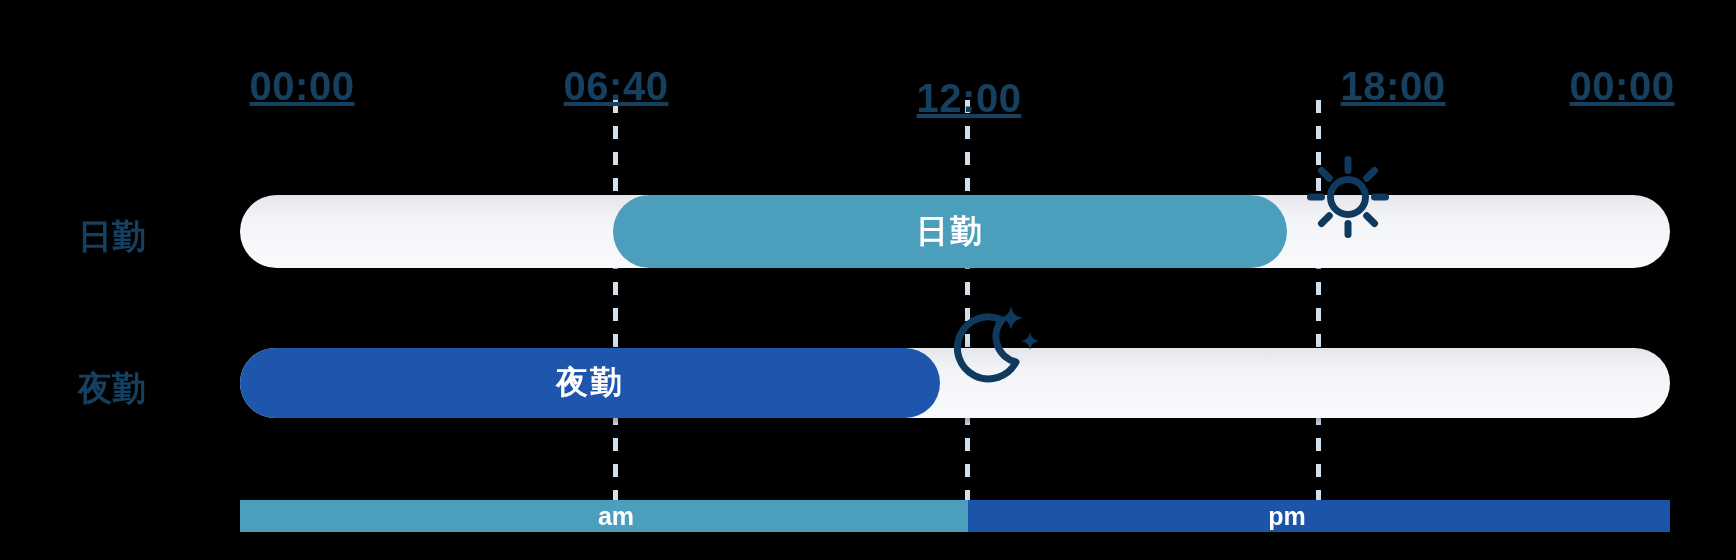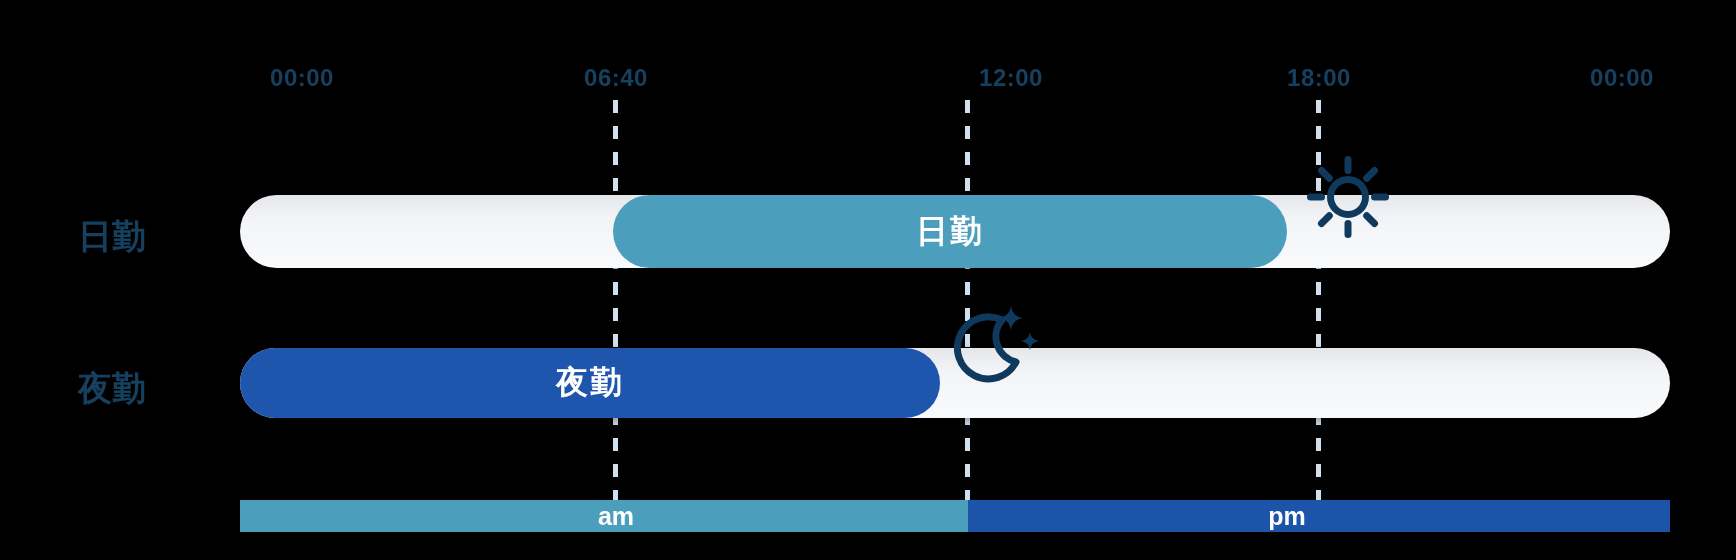--- a/index.html
+++ b/index.html
@@ -7,25 +7,25 @@
     width:1736px;height:560px;
     background:var(--background,#000);
     position:relative;overflow:hidden;
     font-family:"Liberation Sans","DejaVu Sans",sans-serif;
   }
   .abs{position:absolute;}
 
   
   .tick{
     top:64px;transform:translateX(-50%);
-    font-size:24px;font-weight:700;letter-spacing:.5px;
-    color:var(--navy-text,#16405F);white-space:nowrap;z-index:5;
+    font-size:40px;font-weight:700;letter-spacing:.5px;
+    color:var(--navy-text,#16405F);white-space:nowrap;z-index:5;text-decoration:underline;
   }
-  .tick-0{left:302px;} .tick-1{left:616px;} .tick-2{left:1011px;}
-  .tick-3{left:1319px;} .tick-4{left:1622px;}
+  .tick-0{left:302px;} .tick-1{left:616px;} .tick-2{left:969px;margin-top:12px;}
+  .tick-3{left:1393px;} .tick-4{left:1622px;}
 
   
   .gridline{
     top:100px;height:400px;width:5px;z-index:1;
     background:repeating-linear-gradient(180deg,
       var(--gridline,#D2E0EE) 0 13px, transparent 13px 26px);
   }
   .gridline-0{left:613px;} .gridline-1{left:965px;} .gridline-2{left:1316px;}
 
   

